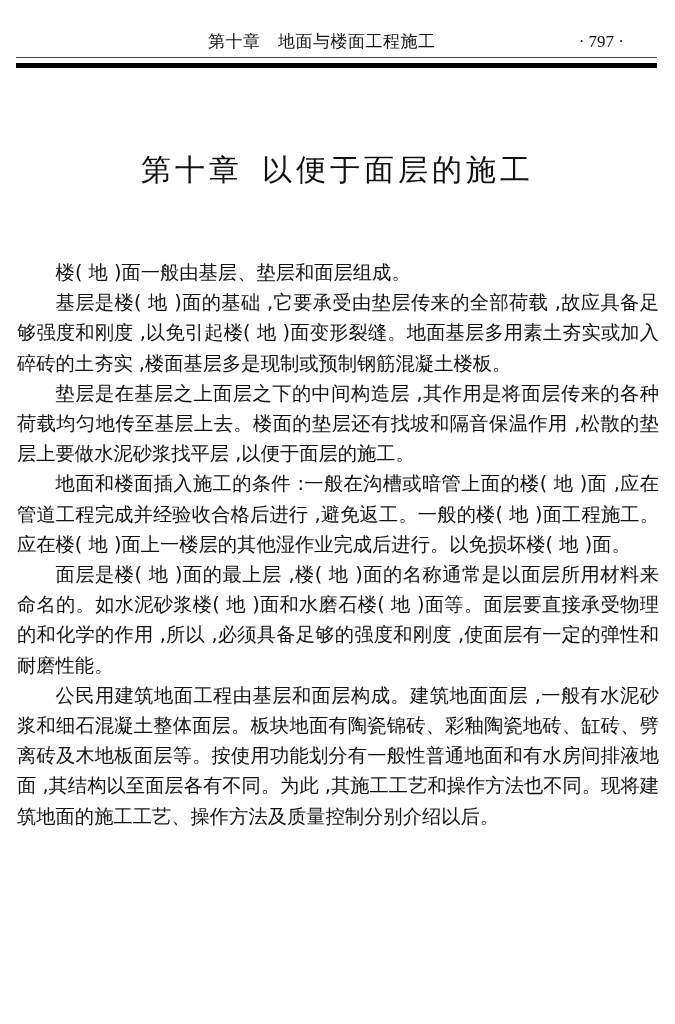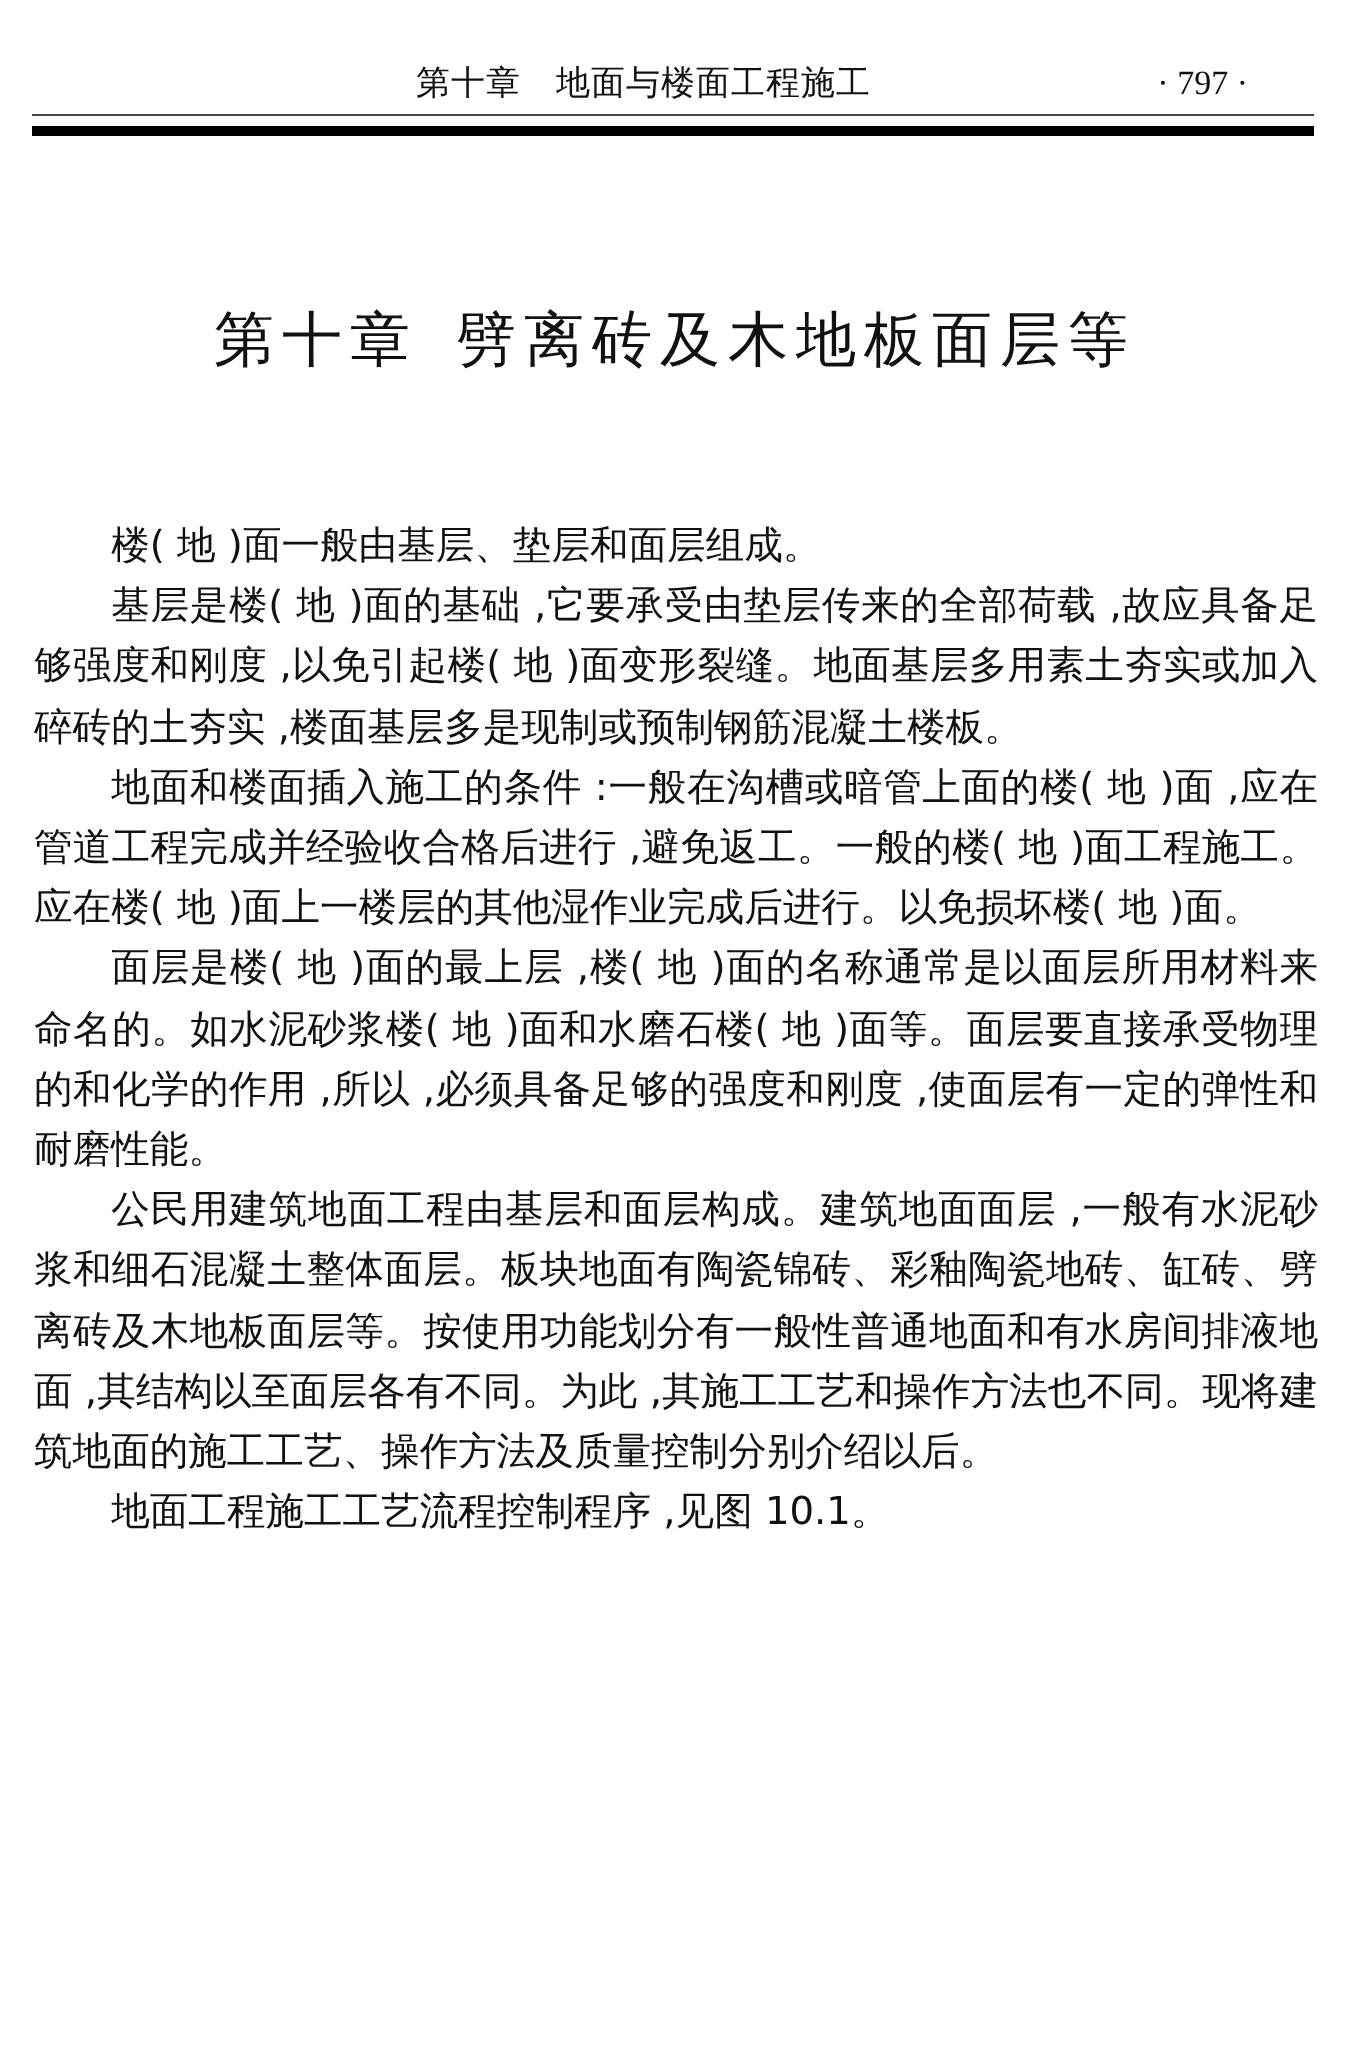--- a/index.html
+++ b/index.html
@@ -20,23 +20,23 @@
 <body>
 
 <div class="running-head">
   <span class="rh-title">第十章　地面与楼面工程施工</span>
   <span class="rh-page">· 797 ·</span>
 </div>
 <div class="rule-thin"></div>
 <div class="rule-thick"></div>
 
 <h1 class="chapter-title" style="margin:0;font-weight:normal;">
-  <span class="ct-num">第十章</span><span>劈离砖及木地板面层等</span>
+  <span class="ct-num">第十章</span><span>以便于面层的施工</span>
 </h1>
 
 <div class="body-text">
   <p>楼( 地 )面一般由基层、垫层和面层组成。</p>
   <p>基层是楼( 地 )面的基础 ,它要承受由垫层传来的全部荷载 ,故应具备足够强度和刚度 ,以免引起楼( 地 )面变形裂缝。地面基层多用素土夯实或加入碎砖的土夯实 ,楼面基层多是现制或预制钢筋混凝土楼板。</p>
+  <p>垫层是在基层之上面层之下的中间构造层 ,其作用是将面层传来的各种荷载均匀地传至基层上去。楼面的垫层还有找坡和隔音保温作用 ,松散的垫层上要做水泥砂浆找平层 ,以便于面层的施工。</p>
   <p>地面和楼面插入施工的条件 :一般在沟槽或暗管上面的楼( 地 )面 ,应在管道工程完成并经验收合格后进行 ,避免返工。一般的楼( 地 )面工程施工。应在楼( 地 )面上一楼层的其他湿作业完成后进行。以免损坏楼( 地 )面。</p>
   <p>面层是楼( 地 )面的最上层 ,楼( 地 )面的名称通常是以面层所用材料来命名的。如水泥砂浆楼( 地 )面和水磨石楼( 地 )面等。面层要直接承受物理的和化学的作用 ,所以 ,必须具备足够的强度和刚度 ,使面层有一定的弹性和耐磨性能。</p>
   <p>公民用建筑地面工程由基层和面层构成。建筑地面面层 ,一般有水泥砂浆和细石混凝土整体面层。板块地面有陶瓷锦砖、彩釉陶瓷地砖、缸砖、劈离砖及木地板面层等。按使用功能划分有一般性普通地面和有水房间排液地面 ,其结构以至面层各有不同。为此 ,其施工工艺和操作方法也不同。现将建筑地面的施工工艺、操作方法及质量控制分别介绍以后。</p>
-  <p>地面工程施工工艺流程控制程序 ,见图 10.1。</p>
 </div>
 
 </body></html>

